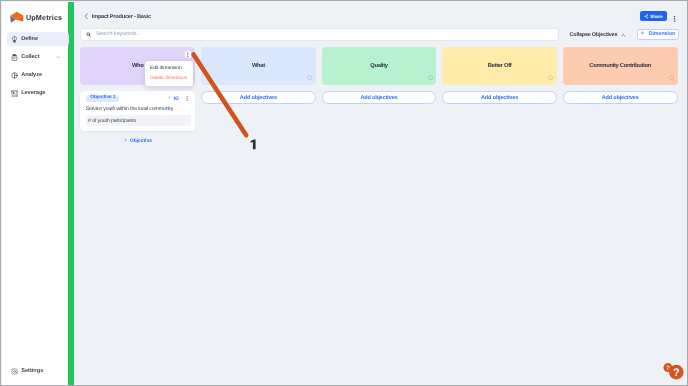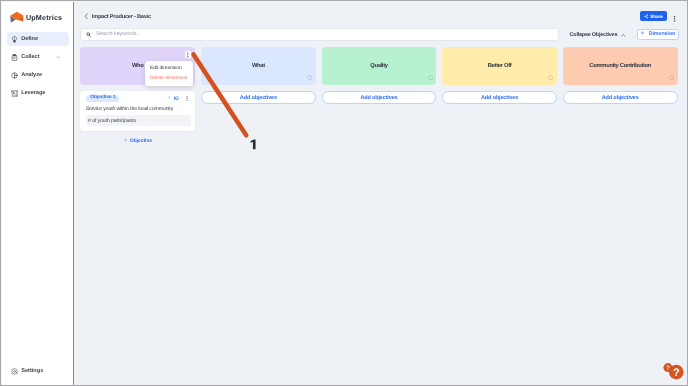--- a/index.html
+++ b/index.html
@@ -8,21 +8,21 @@
        font-family:"Liberation Sans",sans-serif;
        -webkit-font-smoothing:antialiased;background:#ffffff;
        text-rendering:geometricPrecision;}
   #app{will-change:transform;}
   #app{position:absolute;left:0;top:0;width:688px;height:386px;box-sizing:border-box;
        border:1px solid #a7a9ac;background:#eef1f6;overflow:hidden;}
   #app>*{--o:0;}
 
   
   #sidebar{position:absolute;left:1px;top:1px;width:71.5px;height:384px;background:#fff;
-           border-right:1px solid #22c55e;box-sizing:border-box;text-decoration:underline;}
+           border-right:6px solid #22c55e;box-sizing:border-box;text-decoration:underline;}
   #logo{position:absolute;left:0px;top:0px;width:71px;height:30px;}
   #logo .mark{position:absolute;left:6.9px;top:7.5px;width:16px;height:14px;display:block;}
   #logo .word{position:absolute;left:23.9px;top:15.8px;transform:translateY(-50%);
               font-size:7.2px;font-weight:bold;color:#2a2f3a;letter-spacing:0.18px;
               line-height:10px;white-space:nowrap;}
   .nav{position:absolute;left:0;top:29.8px;width:71.5px;}
   .navitem{position:relative;display:flex;align-items:center;height:14.5px;
            margin:0 5px 3.5px 5px;border-radius:4px;box-sizing:border-box;}
   .navitem.active{background:#e8eefc;}
   .navitem .ic{width:7px;height:7px;margin-left:4.2px;flex:0 0 auto;

